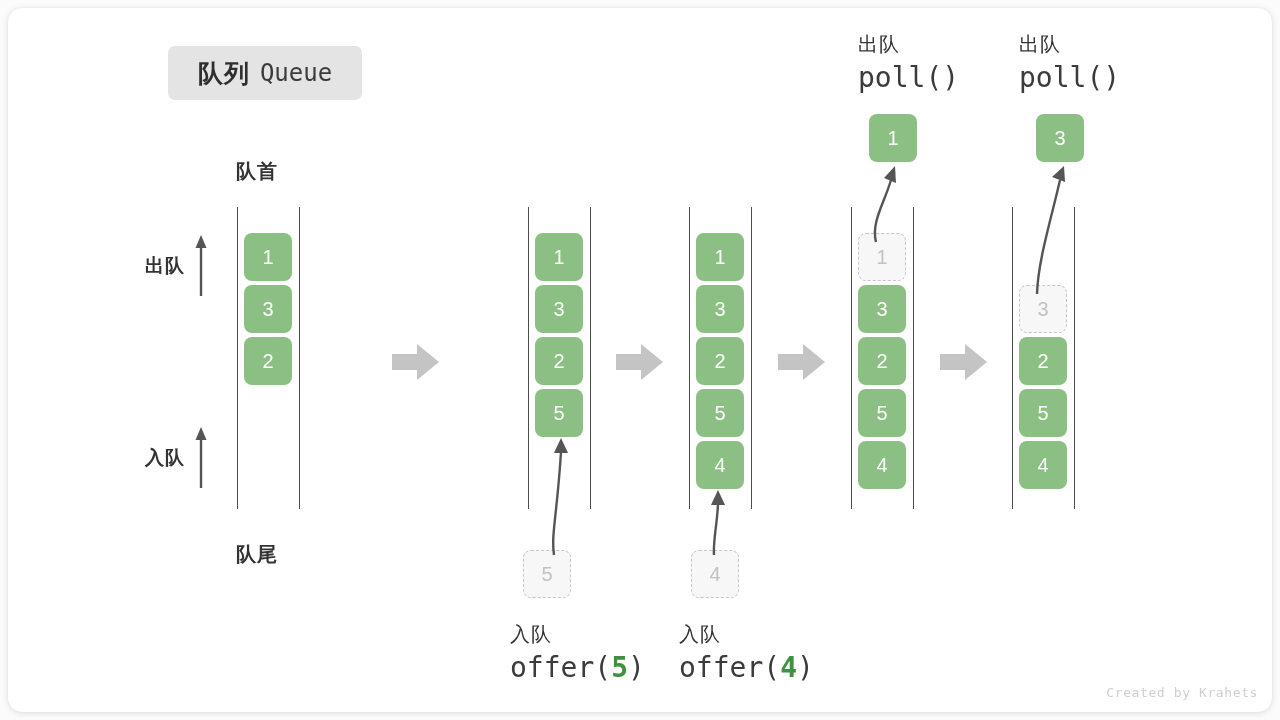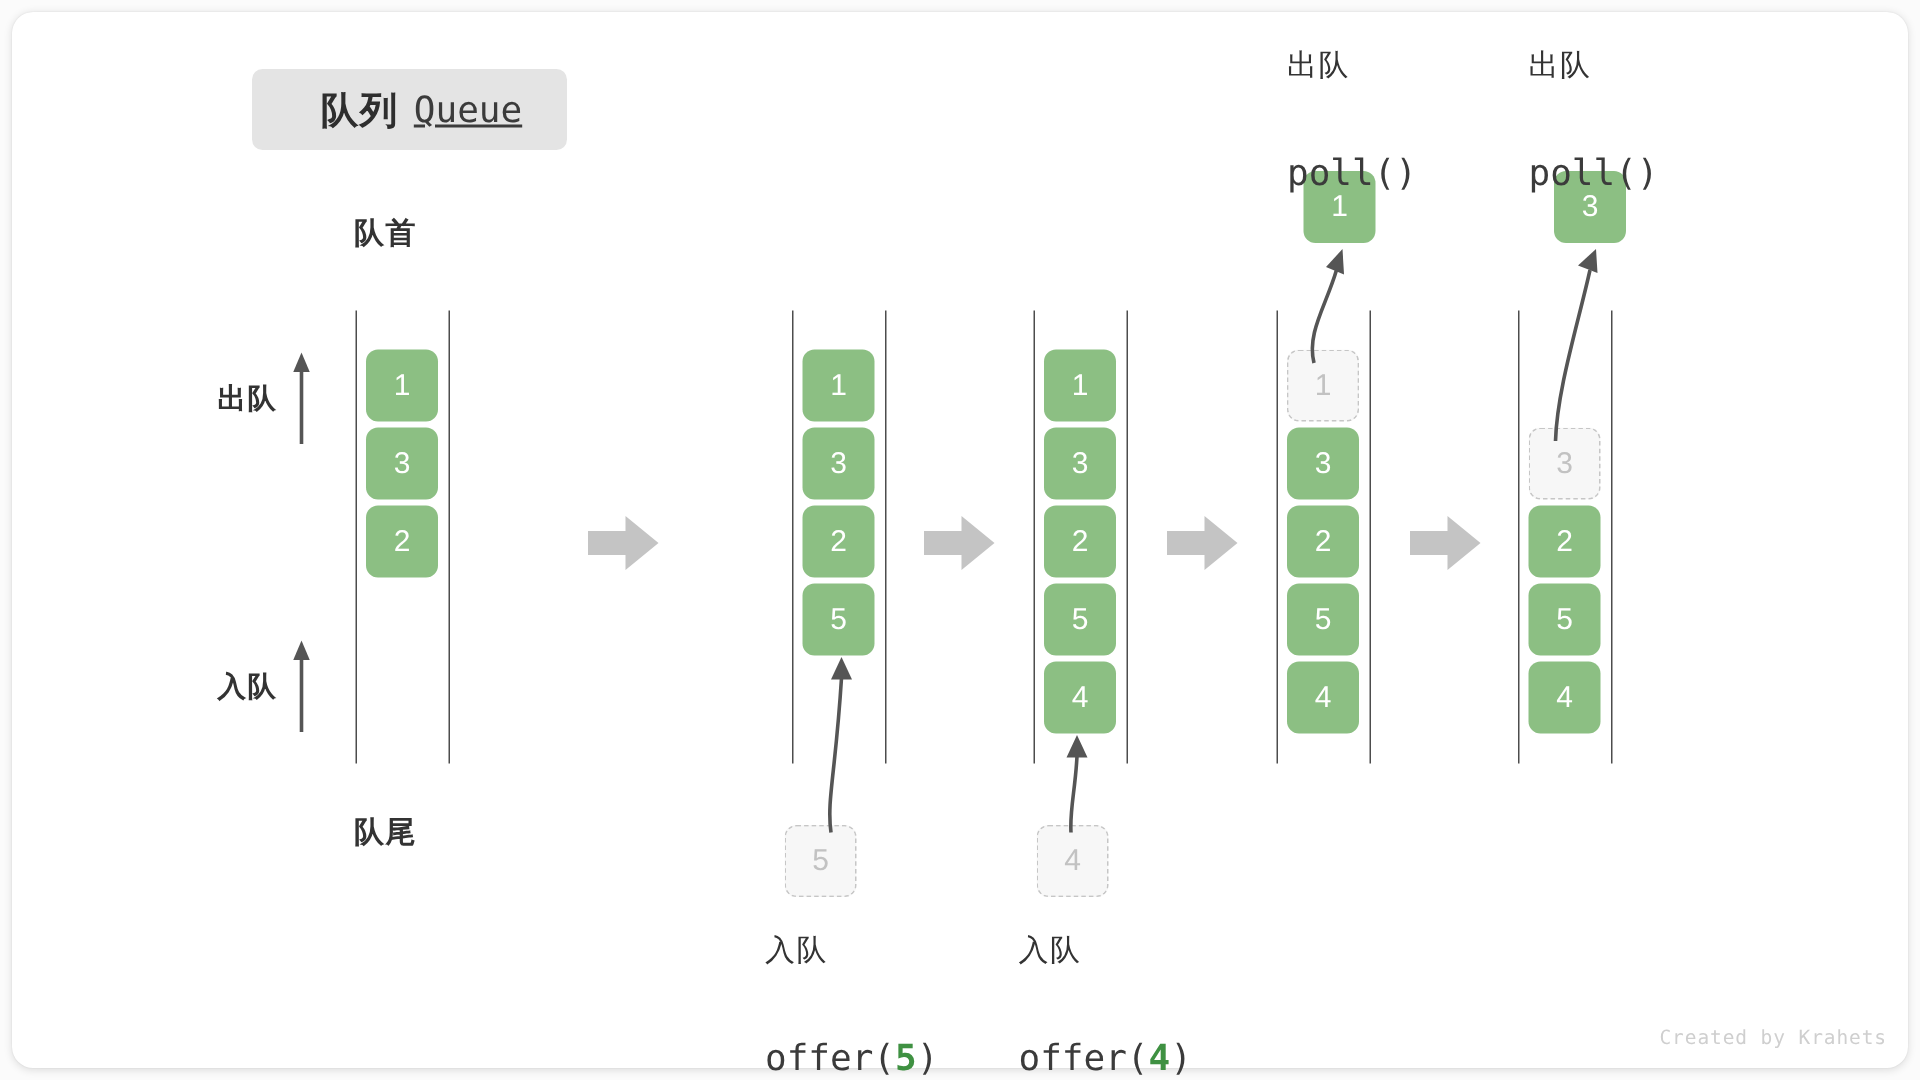--- a/index.html
+++ b/index.html
@@ -25,37 +25,36 @@
   .abs { position: absolute; }
 
   
   #title-badge {
     left: 168px; top: 46px;
     width: 194px; height: 54px;
     background: #e4e4e4;
     border-radius: 7px;
     display: flex; align-items: center; justify-content: center;
     gap: 10px;
-    padding-left: 16px;
   }
   #title-badge .cn {
     font-size: 25px; font-weight: bold; color: #2e2e2e;
     letter-spacing: 1px;
   }
   #title-badge .en {
     font-family: "DejaVu Sans Mono", "Liberation Mono", monospace;
-    font-size: 24px; color: #3b3b3b; text-decoration: underline;
+    font-size: 24px; color: #3b3b3b;
   }
 
   
   .endlabel {
     font-size: 20px; font-weight: bold; color: #333333;
     letter-spacing: 1px; white-space: nowrap;
   }
-  #label-front { left: 236px; top: 142px; }
+  #label-front { left: 236px; top: 158px; }
   #label-rear  { left: 236px; top: 541px; font-family: Liberation Serif, serif; }
 
   
   .op-side { display: flex; align-items: center; gap: 9px; }
   .op-side .txt {
     font-size: 19px; font-weight: bold; color: #333333;
     letter-spacing: 1px; white-space: nowrap;
   }
   #op-dequeue { left: 145px; top: 235px; }
   #op-enqueue { left: 145px; top: 427px; }
@@ -120,21 +119,21 @@
     white-space: nowrap;
   }
   .caption .cn {
     display: block;
     font-size: 20px; color: #333333; font-weight: normal;
     letter-spacing: 1px;
   }
   .caption .code {
     display: block;
     font-family: "DejaVu Sans Mono", "Liberation Mono", monospace;
-    font-size: 24px; color: #3b3b3b; margin-top: 40px;
+    font-size: 28px; color: #3b3b3b;
   }
   .caption .code .hl { color: #3f9142; font-weight: bold; }
 
   
   .step-arrow { position: absolute; }
 
   #watermark {
     right: 22px; bottom: 20px;
     font-family: "DejaVu Sans Mono", "Liberation Mono", monospace;
     font-size: 13px; color: #cfcfcf;

